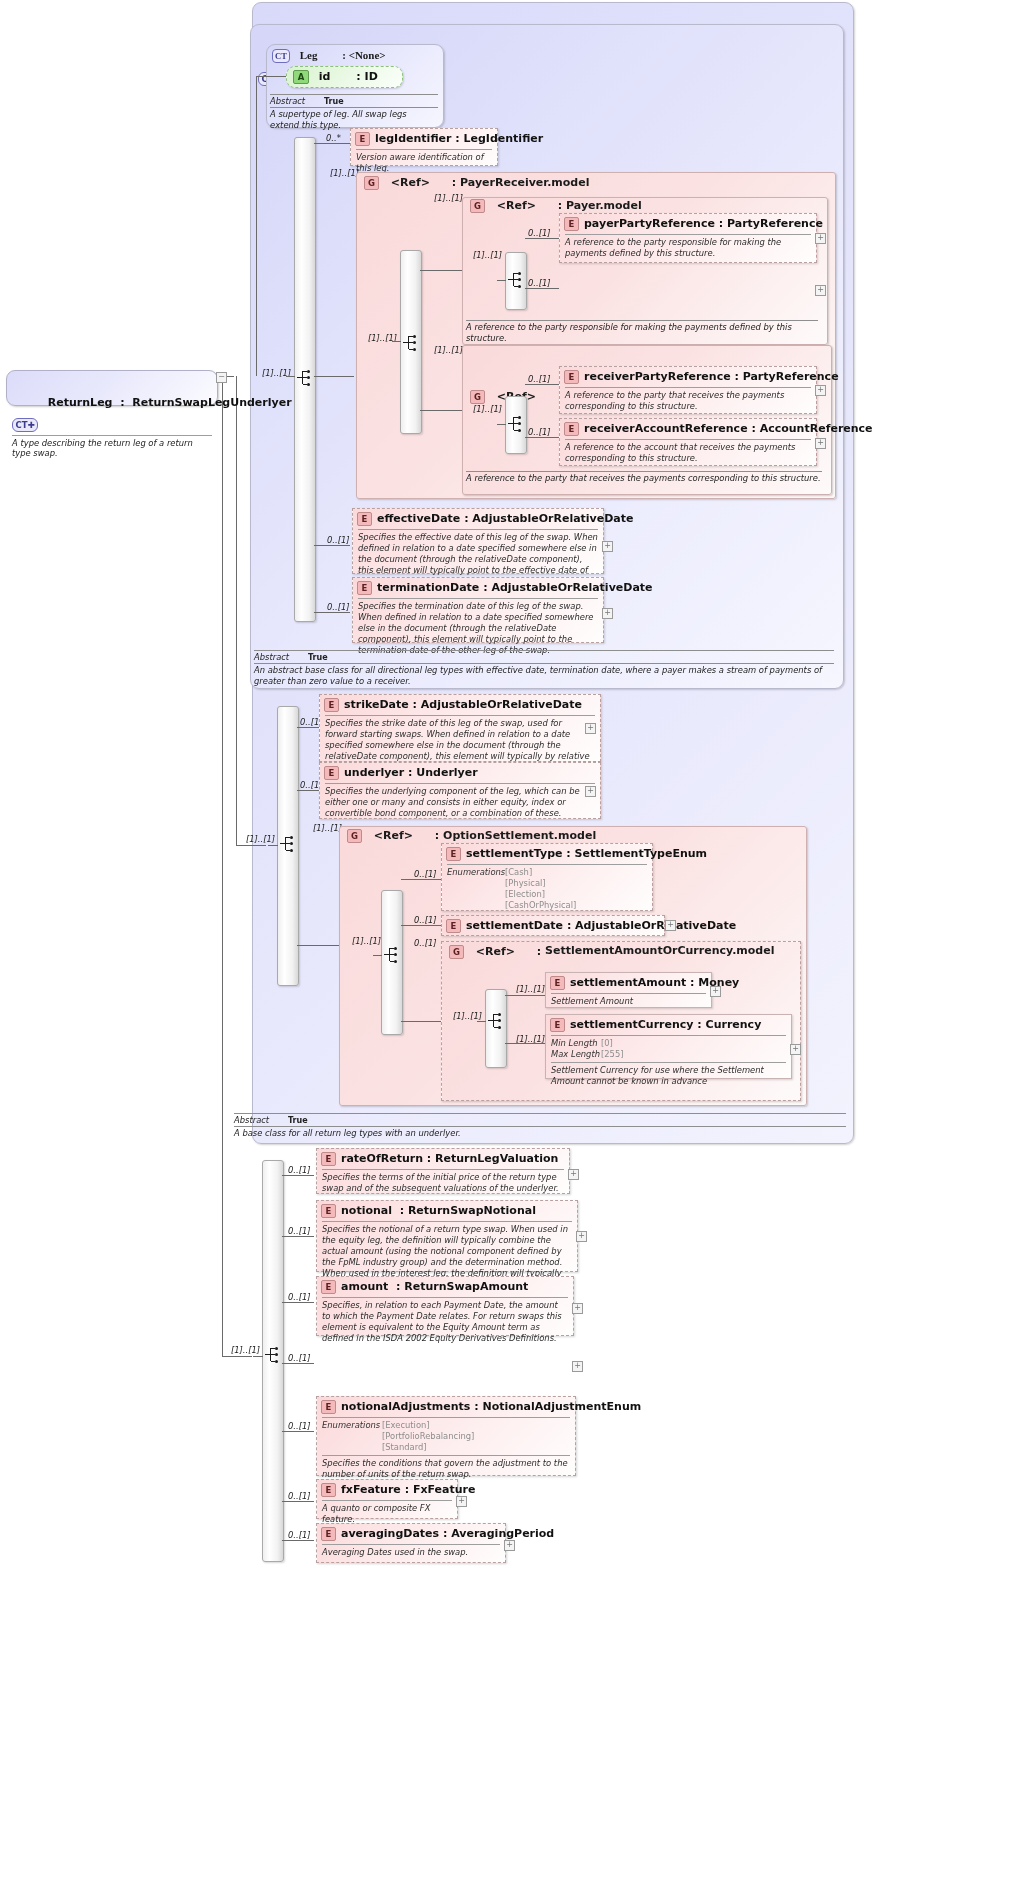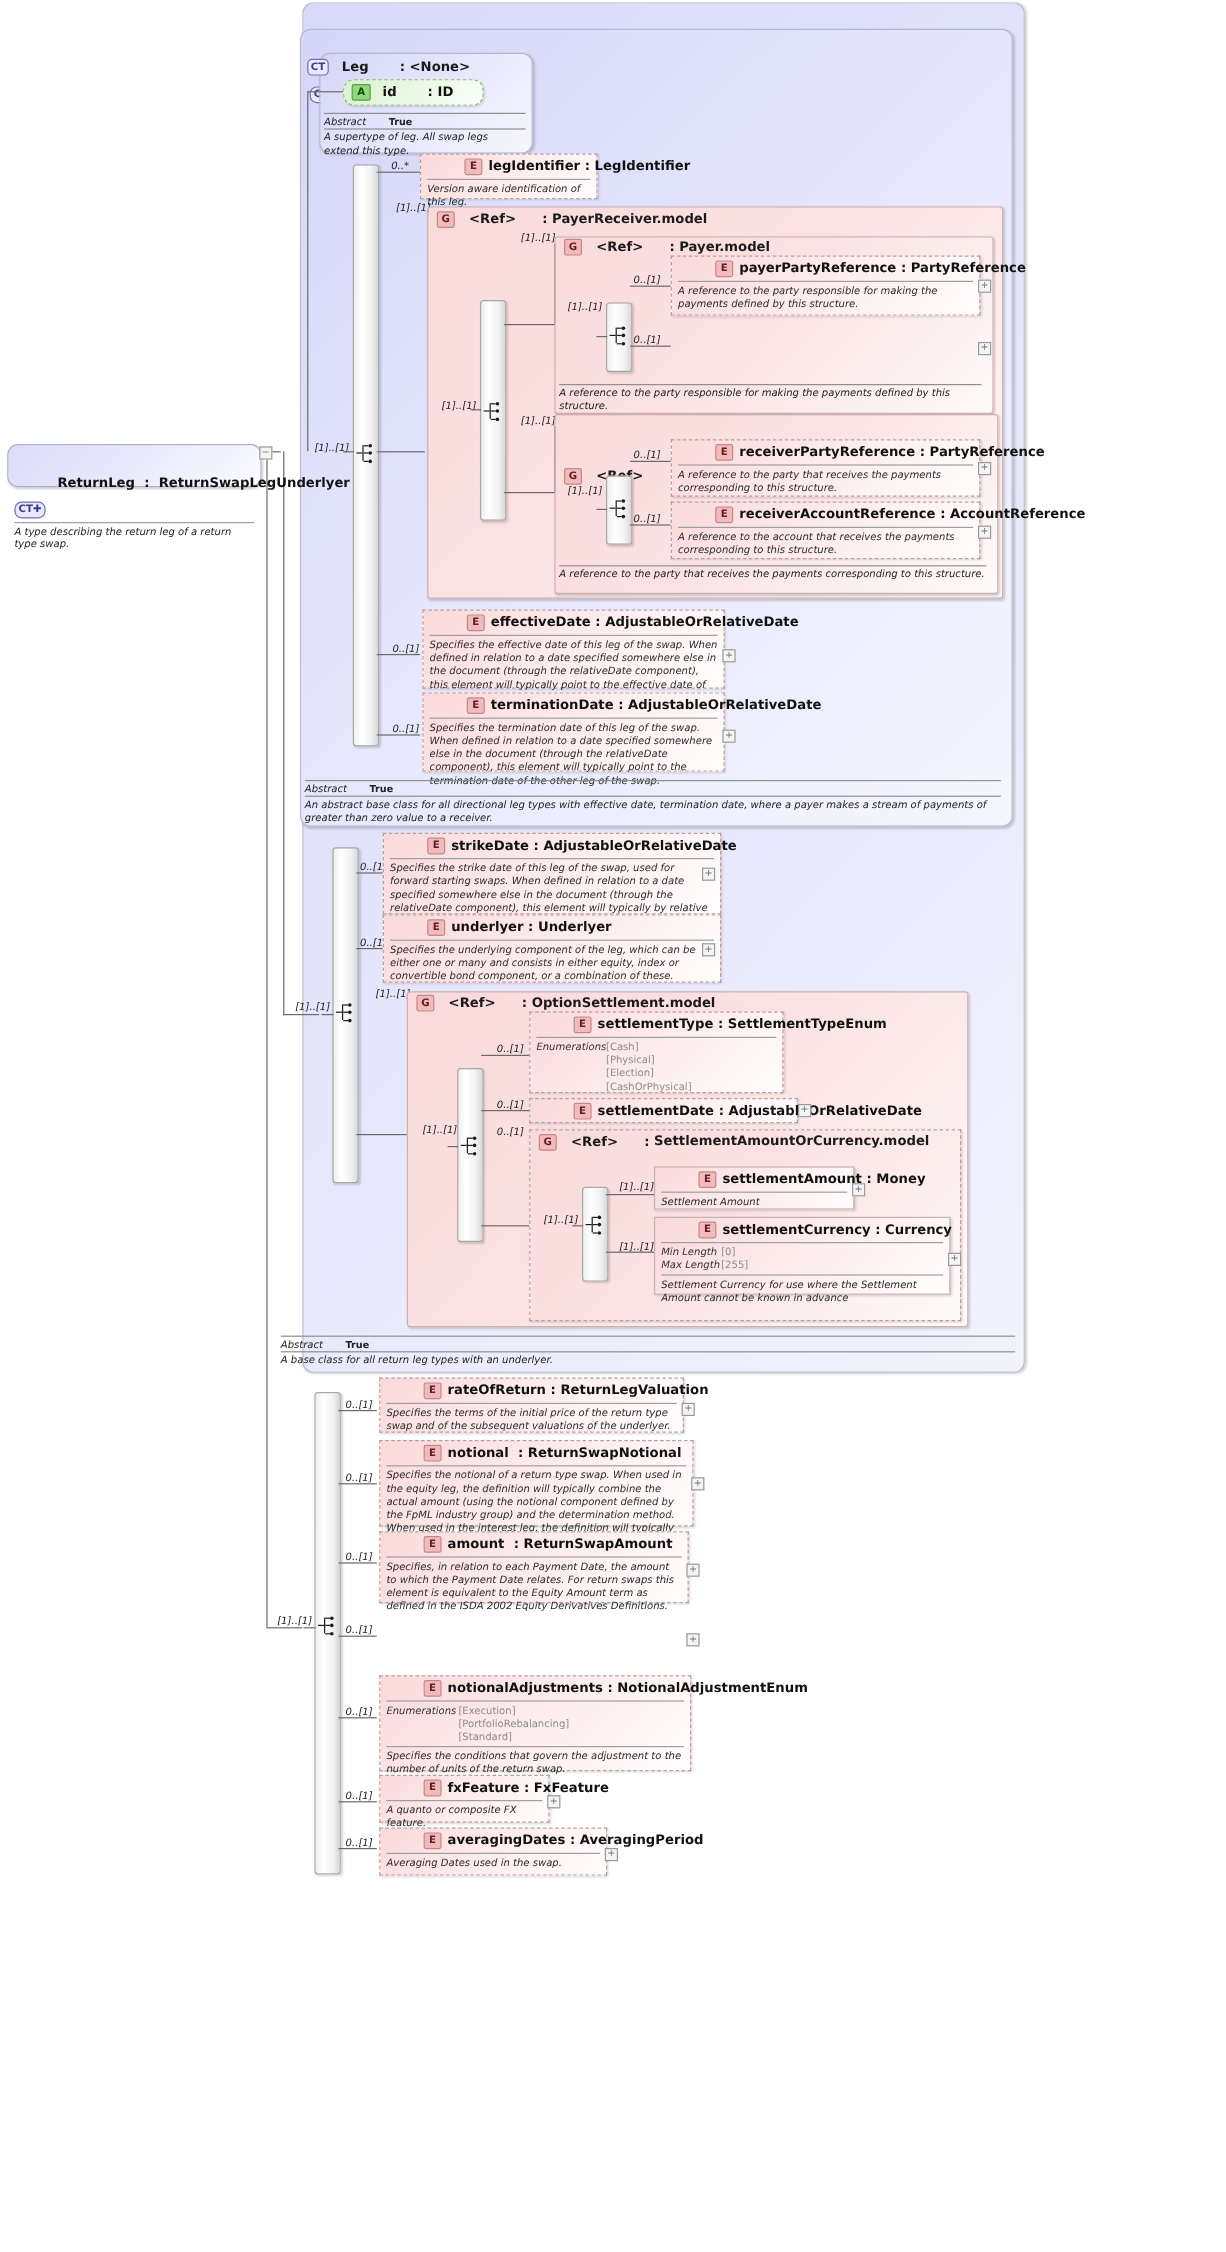--- a/index.html
+++ b/index.html
@@ -28,21 +28,21 @@
   .b-ct2{width:16px;border:1px solid #6e6ec0;border-radius:4px;background:#e9e9fb;color:#3b3b8f;}
   .b-g{width:13px;border:1px solid #c08a8a;border-radius:2px;background:#f4b9bb;color:#5a1f20;}
   .b-e{width:13px;border:1px solid #c08a8a;border-radius:2px;background:#f4b9bb;color:#5a1f20;}
   .b-a{width:14px;border:1px solid #5e9b4e;border-radius:2px;background:#8fd97a;color:#1d4712;}
 
   
   .el{position:absolute;border:1px dashed #b9a0a0;
       background:linear-gradient(135deg,#fbd9da 0%,#fde9ea 40%,#fffdfd 100%);
       box-shadow:1px 1px 2px rgba(0,0,0,.16);}
   .el.solid{border:1px solid #c9b2b2;}
-  .el .title{padding:3px 5px 3px 4px;font-size:11px;font-weight:bold;color:#111;white-space:nowrap;margin-left:32px;}
+  .el .title{padding:3px 5px 3px 4px;font-size:11px;font-weight:bold;color:#111;white-space:nowrap;}
   .el .title .bdg{margin-right:5px;}
   .el .divider{height:1px;background:#9e9e9e;margin:0 5px;}
   .el .doc{padding:2px 5px 3px 5px;font-size:8.4px;font-style:italic;color:#2b2b2b;line-height:1.32;}
   .el .facets{padding:2px 5px 2px 5px;font-size:8.4px;color:#555;line-height:1.3;}
   .el .facets .fk{font-style:italic;color:#333;display:inline-block;}
   .el .facets .fv{color:#8d8d8d;display:inline-block;}
 
   
   .attr{position:absolute;border:1px dashed #8cbf7c;border-radius:9px;
         background:linear-gradient(135deg,#d9f3cf 0%,#e8f8e2 45%,#fbfffa 100%);
@@ -102,21 +102,21 @@
 
   <div class="ct-inner" style="left:250px;top:24px;width:592px;height:663px;"></div>
   <div class="hdr" style="left:258px;top:28px;">
     <span class="badge b-ct">CT✚</span>
     <span style="margin-left:6px;">DirectionalLeg</span>
     <span class="sep">&nbsp;:&nbsp;</span>
     <span>Leg</span>
   </div>
 
   <div class="ct-inner" style="left:266px;top:44px;width:176px;height:82px;"></div>
-  <div class="hdr" style="left:256px;top:49px;">
+  <div class="hdr" style="left:272px;top:49px;font-family:Liberation Serif, serif;">
     <span class="badge b-ct2">CT</span>
     <span style="margin-left:7px;">Leg</span>
     <span style="margin-left:22px;" class="sep">:</span>
     <span>&lt;None&gt;</span>
   </div>
 
   <div class="ln lh" style="left:256px;top:76px;width:30px;"></div>
   <div class="ln lv" style="left:256px;top:76px;height:300px;"></div>
   <div class="attr" style="left:286px;top:66px;width:115px;height:20px;">
     <div class="title">

